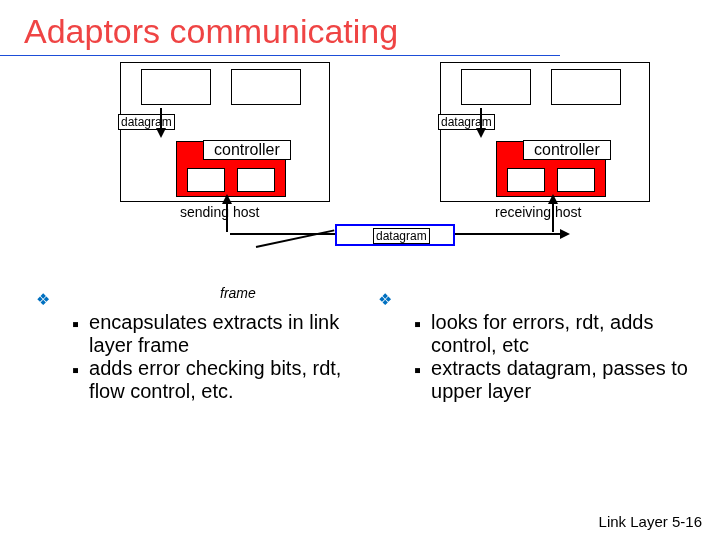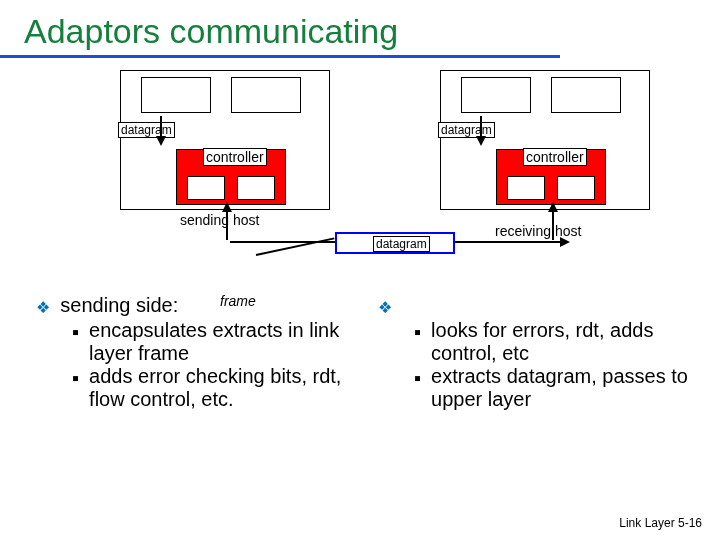--- a/index.html
+++ b/index.html
@@ -7,25 +7,25 @@
     width: 720px;
     height: 540px;
     background: #fff;
     font-family: Arial, Helvetica, sans-serif;
     position: relative;
     overflow: hidden;
   }
   .title {
     font-size: 34px;
     font-weight: 400;
-    color: #15803d;
+    color: #ef4444;
     padding: 12px 0 4px 24px;
-    border-bottom: 3px solid #1d4ed8;
+    border-bottom: 1px solid #1d4ed8;
     display: inline-block;
-    margin-bottom: 12px;
+    margin-bottom: 6px;
     width: 560px;
   }
   .diagram {
     position: relative;
     width: 720px;
     height: 220px;
   }
   .host {
     position: absolute;
     border: 1px solid #000;
@@ -65,24 +65,24 @@
     background: #fff;
     border: 1px solid #000;
     width: 38px;
     height: 24px;
     bottom: 4px;
   }
   .ctrl-inner.a { left: 10px; }
   .ctrl-inner.b { left: 60px; }
   .ctrl-label {
     position: absolute;
-    font-size: 14px;
-    background: #fff;
-    border: 1px solid #000;
-    padding: 0 2px;
+    font-size: 16px;
+    background: #fff;
+    border: 1px solid #000;
+    padding: 0 10px;
     top: -2px;
     left: 26px;
   }
   .arrow-down {
     position: absolute;
     width: 0; height: 0;
     border-left: 5px solid transparent;
     border-right: 5px solid transparent;
     border-top: 10px solid #000;
   }
@@ -178,21 +178,21 @@
     line-height: 1.15;
   }
   .lvl2 .m2 {
     margin-right: 10px;
     margin-top: 2px;
   }
   .footer {
     position: absolute;
     right: 18px;
     bottom: 10px;
-    font-size: 12px;
+    font-size: 15px;
   }
 </style>
 </head>
 <body>
 
 
 
 <div class="title">Adaptors communicating</div>
 
 <div class="diagram">
@@ -218,40 +218,39 @@
     <div class="upper-box b"></div>
     <div class="controller">
       <div class="ctrl-inner a"></div>
       <div class="ctrl-inner b"></div>
       <div class="ctrl-label">controller</div>
     </div>
   </div>
   <div class="dg-label" style="left:438px; top:52px;">datagram</div>
   <div class="arrow-stem" style="left:480px; top:46px; height:20px;"></div>
   <div class="arrow-down" style="left:476px; top:66px;"></div>
-  <div class="host-label" style="left:495px;margin-top:11px;">receiving host</div>
+  <div class="host-label" style="left:495px;">receiving host</div>
   <div class="arrow-stem" style="left:552px; top:142px; height:28px;"></div>
   <div class="arrow-up" style="left:548px; top:132px;"></div>
 
   <div class="frame-line-left"></div>
   <div class="frame-box">
     <div class="frame-inner">datagram</div>
   </div>
   <div class="frame-line-right"></div>
   <div class="arrow-right"></div>
   <div class="frame-label">frame</div>
 
   <div style="position:absolute; left:256px; top:184px; width:80px; height:2px; background:#000; transform:rotate(-12deg); transform-origin:left center;"></div>
 </div>
 
 <div class="bullets">
   <div class="col">
     <div class="lvl1">
       <span class="m1">❖</span>
-      <span>sending side:</span>
     </div>
     <div class="lvl2">
       <span class="m2">▪</span>
       <span>encapsulates extracts in link layer frame</span>
     </div>
     <div class="lvl2">
       <span class="m2">▪</span>
       <span>adds error checking bits, rdt, flow control, etc.</span>
     </div>
   </div>

